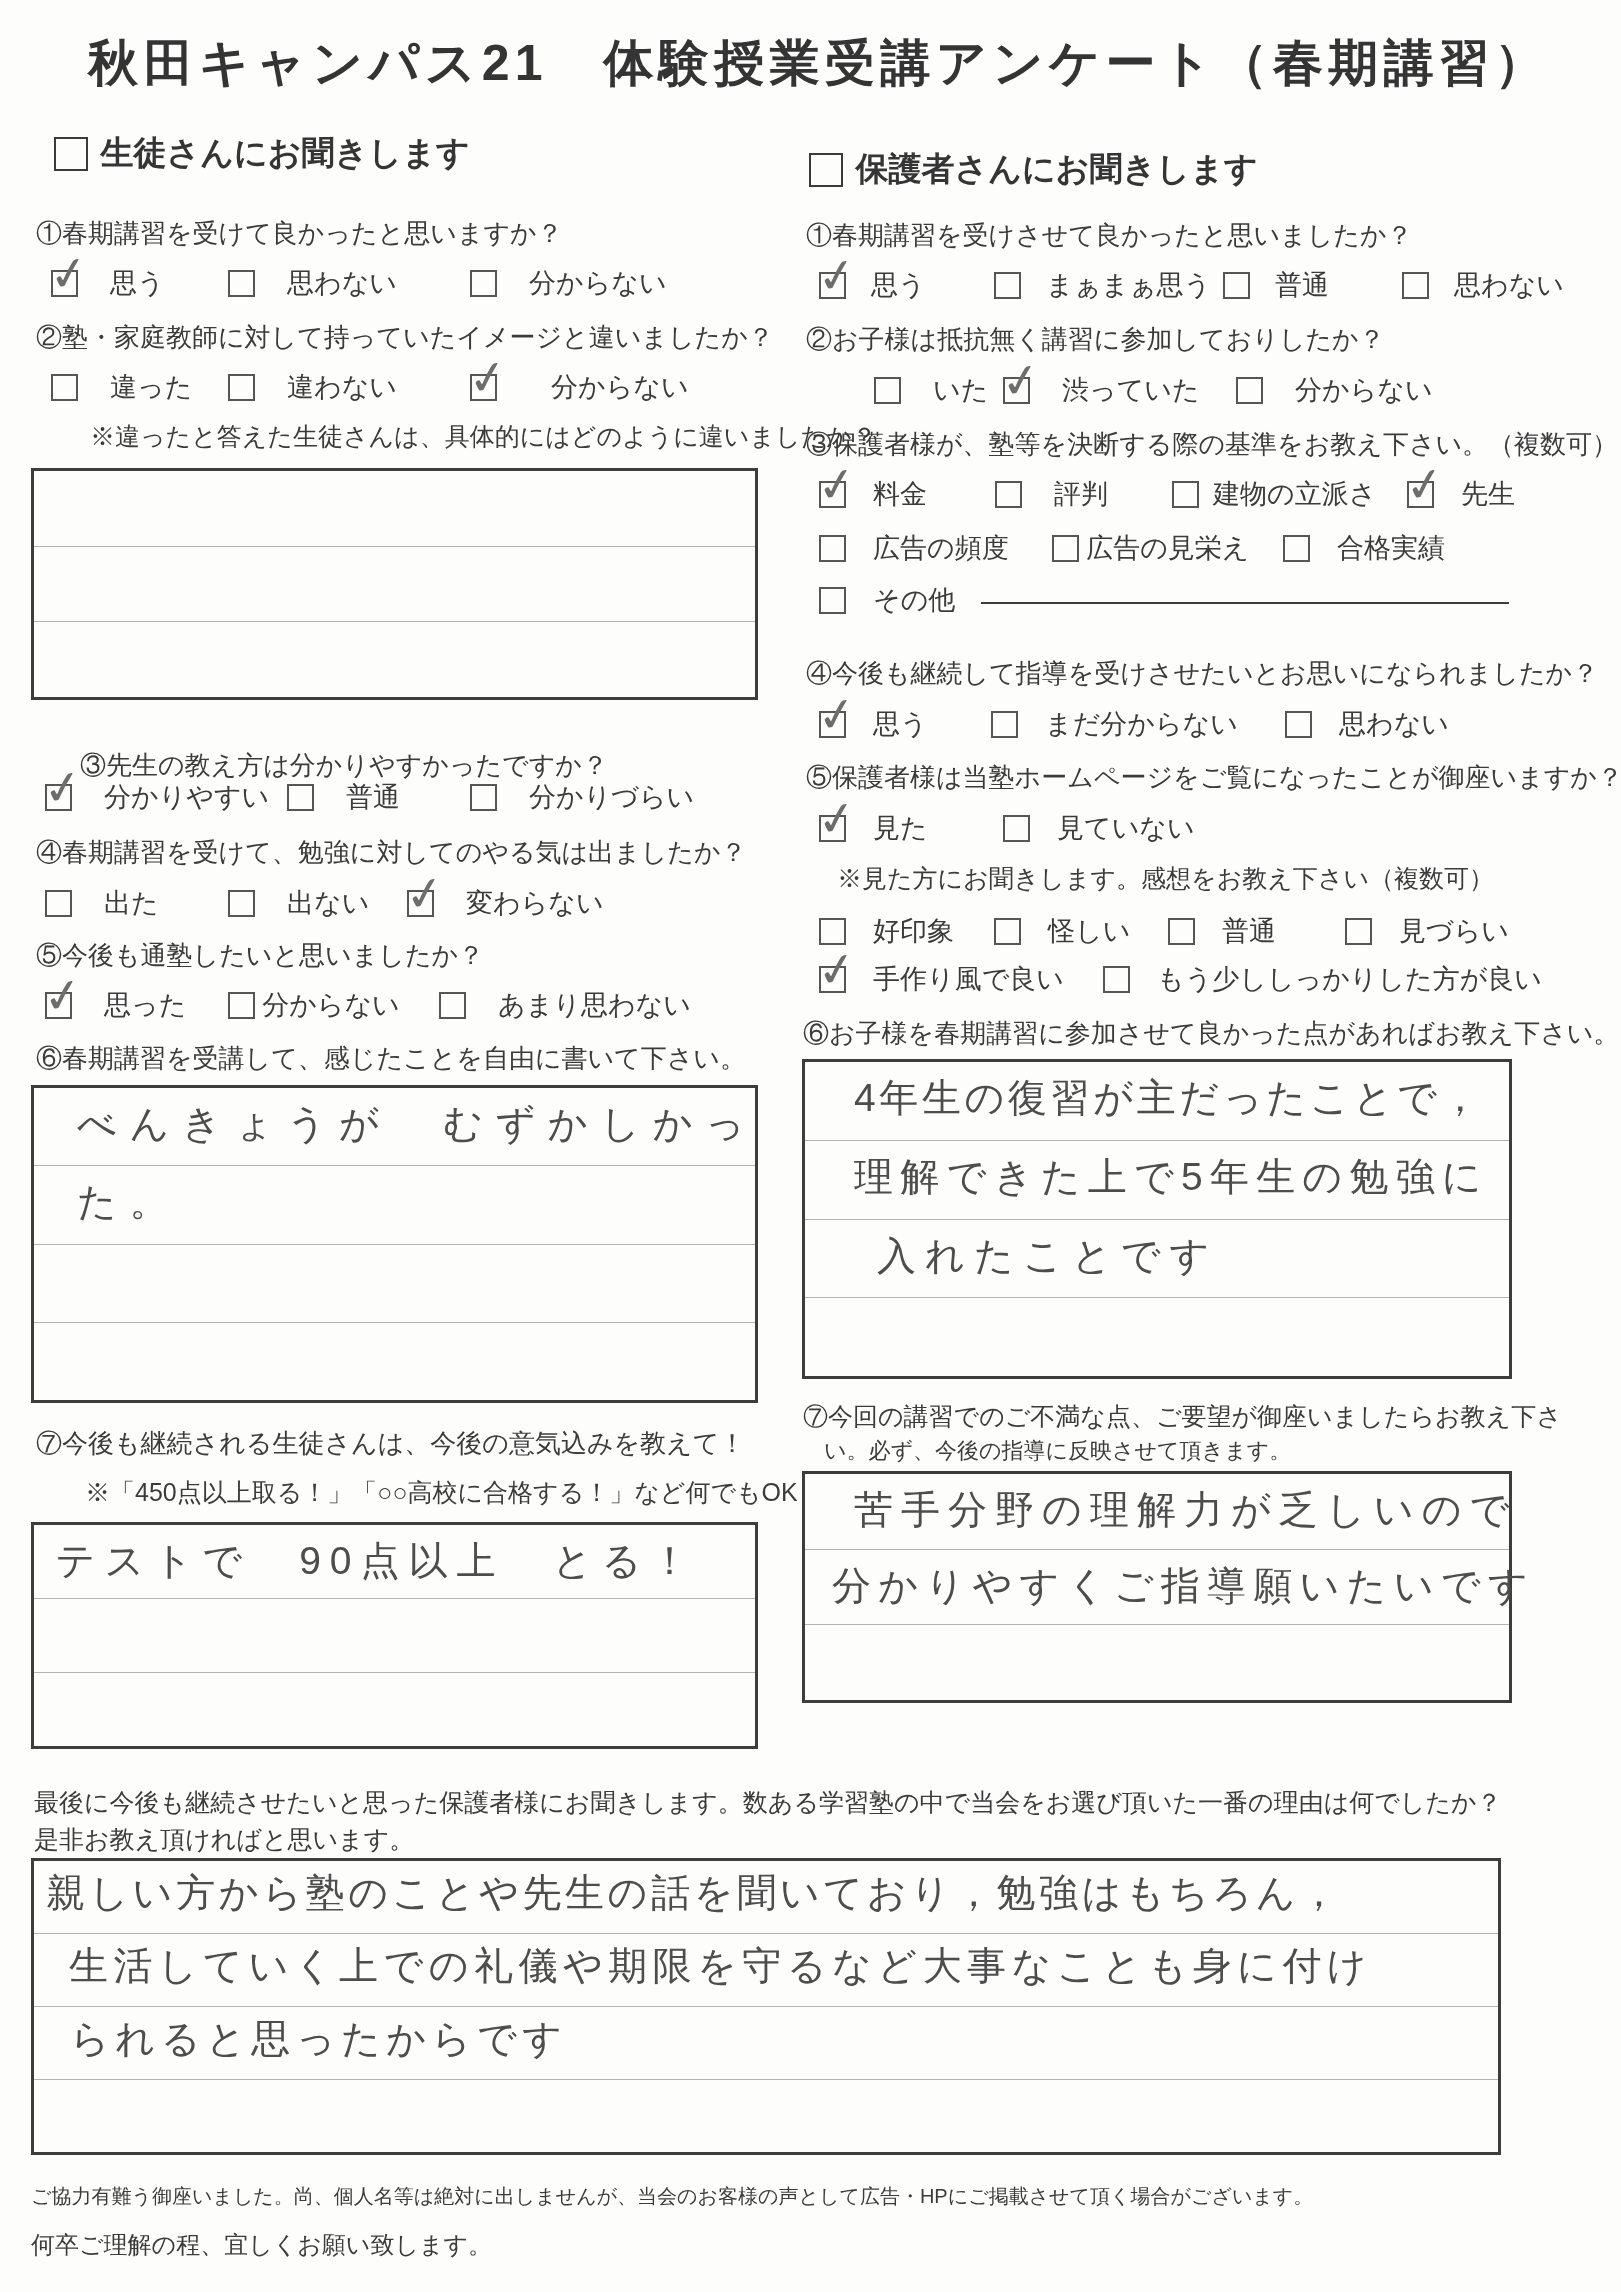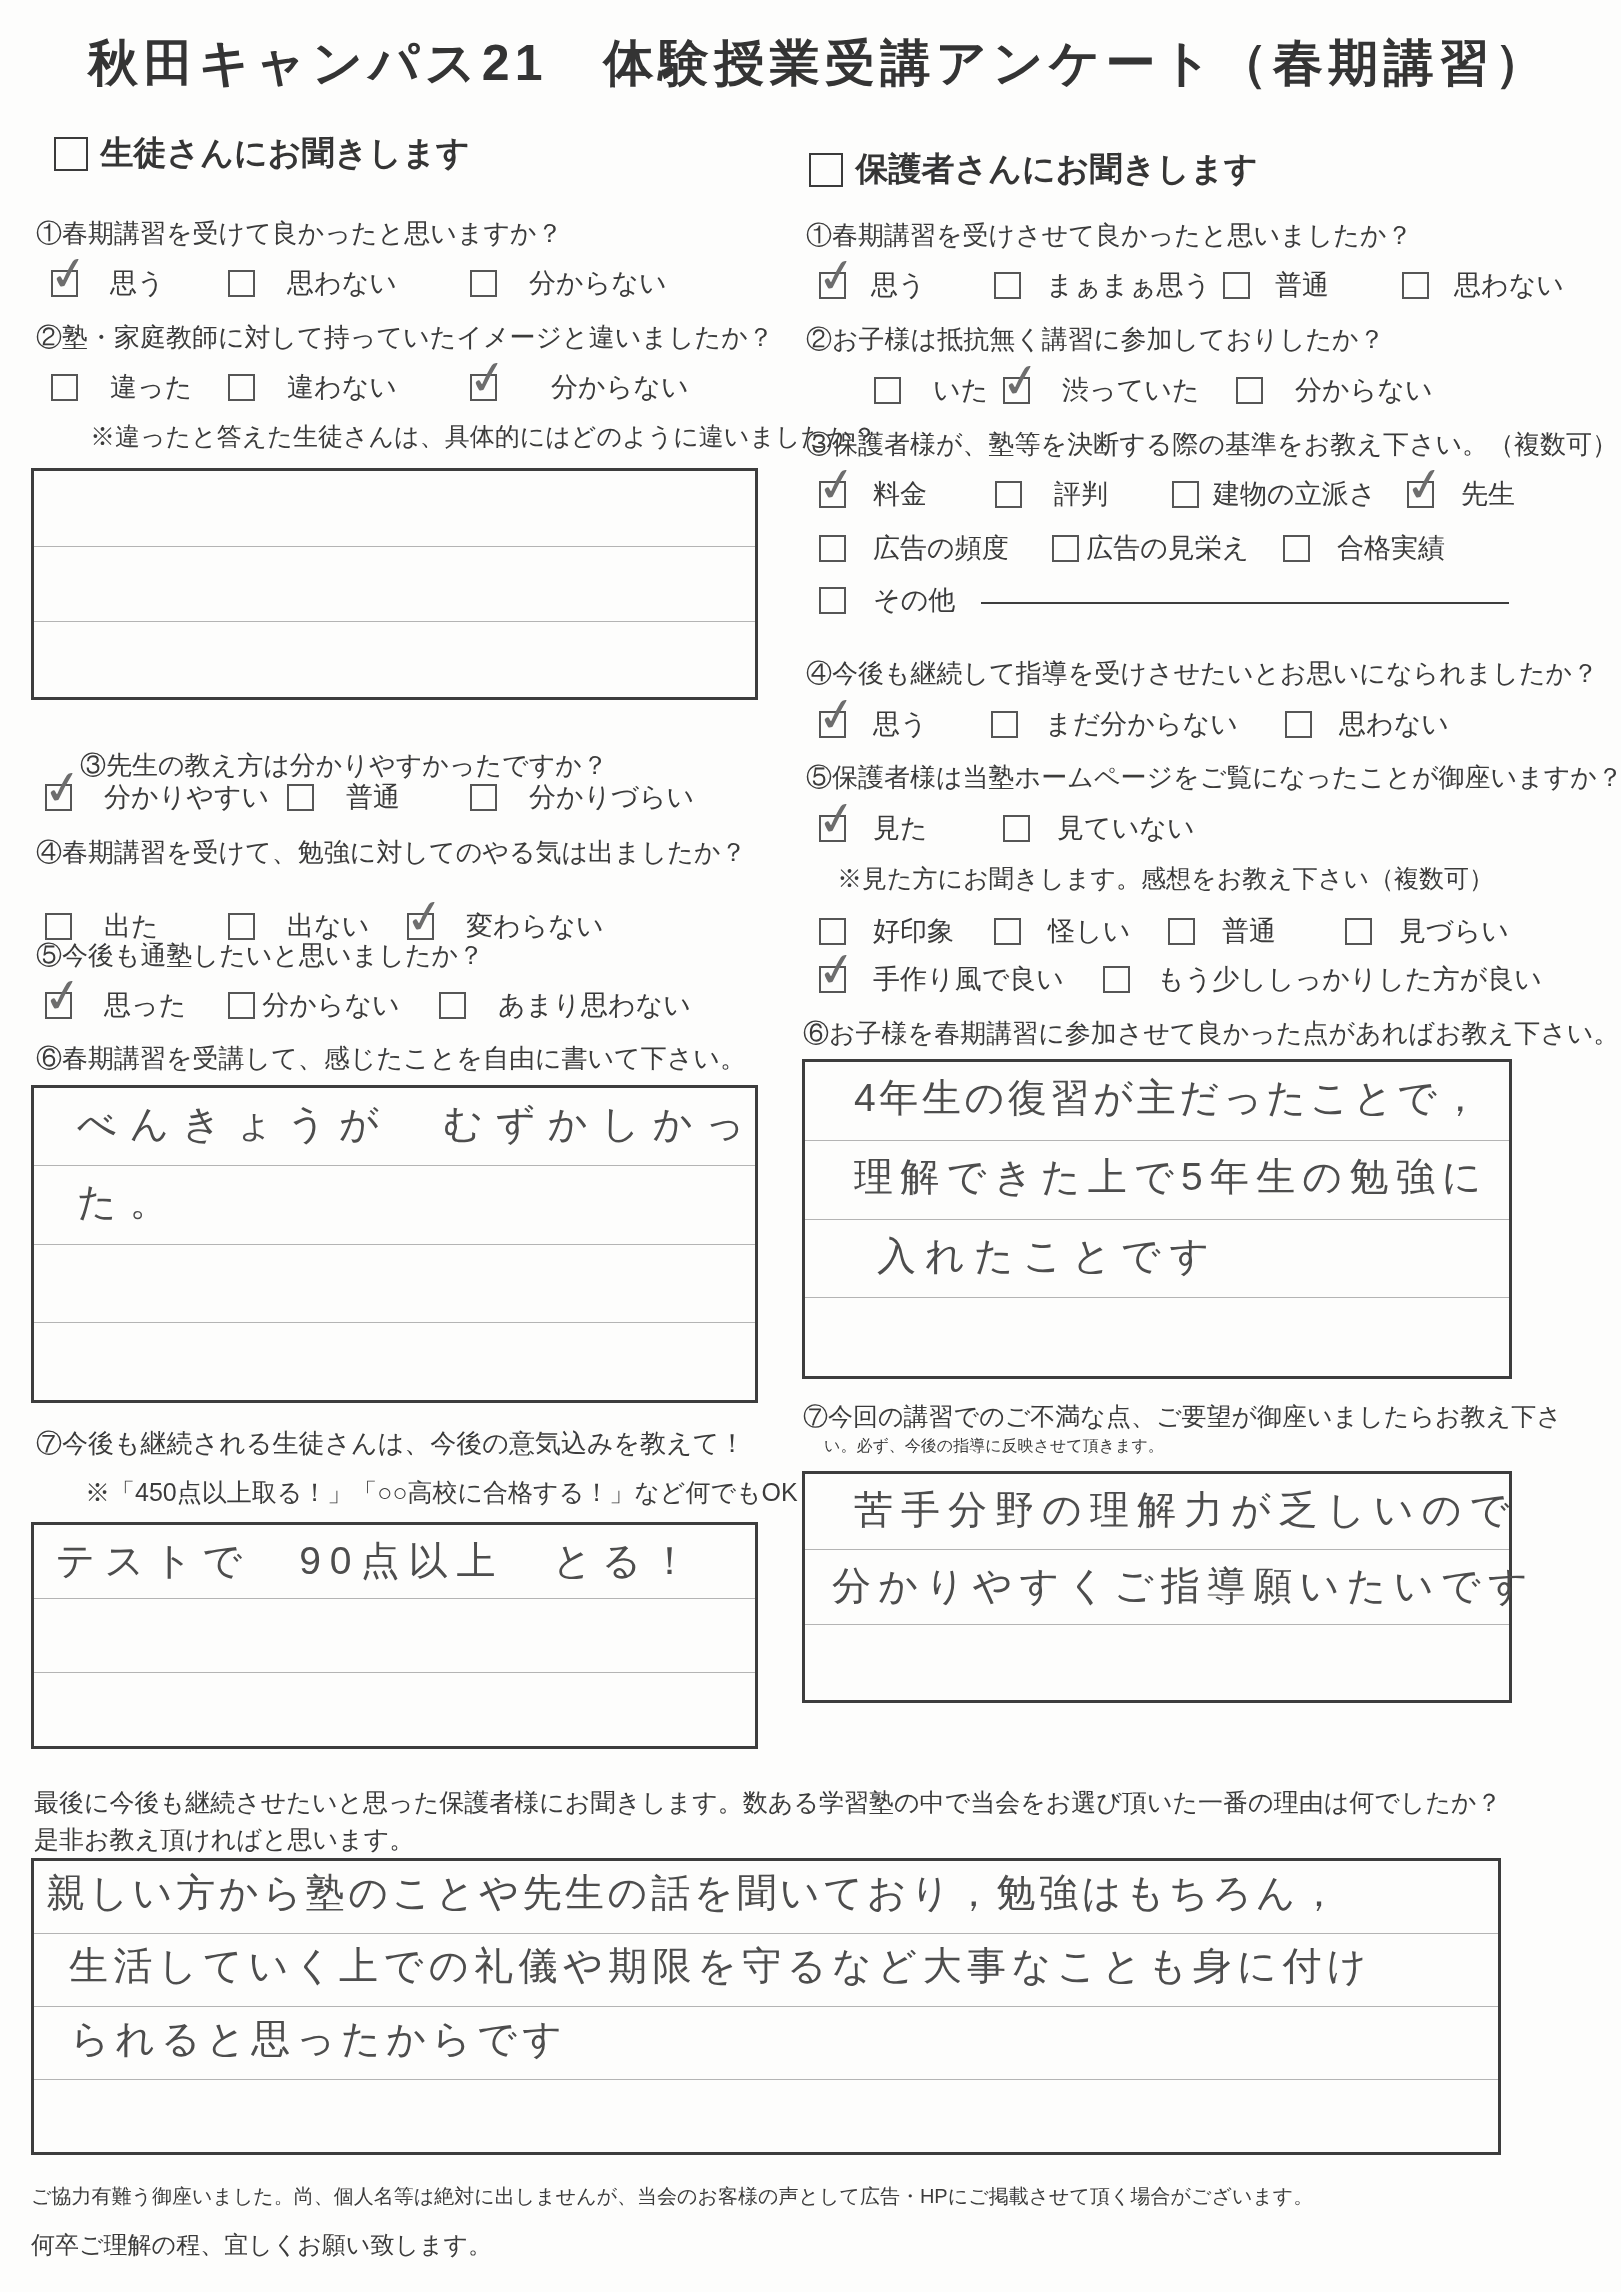--- a/index.html
+++ b/index.html
@@ -115,21 +115,21 @@
     </span>
     <span class="opt" style="left:470px;">
       <span class="cb">
           <span class="mark"></span>
         </span>
       <span class="lbl">分かりづらい</span>
     </span>
   </div>
 
   <div class="q" style="left:36px; top:835px;">④春期講習を受けて、勉強に対してのやる気は出ましたか？</div>
-  <div class="optrow" style="top:908px;text-align:center;">
+  <div class="optrow" style="top:885px;text-align:center;">
     <span class="opt" style="left:45px;">
       <span class="cb">
           <span class="mark"></span>
         </span>
       <span class="lbl">出た</span>
     </span>
     <span class="opt" style="left:228px;">
       <span class="cb">
           <span class="mark"></span>
         </span>
@@ -388,21 +388,21 @@
     <div class="brow">
       <div class="hand" style="left:49px; letter-spacing:7.2px;">理解できた上で5年生の勉強に</div>
     </div>
     <div class="brow">
       <div class="hand" style="left:72px; letter-spacing:9px;">入れたことです</div>
     </div>
     <div class="brow"></div>
   </div>
 
   <div class="q" style="left:803px; top:1400px; font-size:25px;">⑦今回の講習でのご不満な点、ご要望が御座いましたらお教え下さ</div>
-  <div class="q" style="left:824px; top:1436px; font-size:16px;">い。必ず、今後の指導に反映させて頂きます。</div>
+  <div class="q" style="left:824px; top:1436px; font-size:22px;">い。必ず、今後の指導に反映させて頂きます。</div>
   <div class="ansbox" style="left:802px; top:1471px; width:704px; height:226px;">
     <div class="brow">
       <div class="hand" style="left:49px; letter-spacing:8px;">苦手分野の理解力が乏しいので</div>
     </div>
     <div class="brow">
       <div class="hand" style="left:27px; letter-spacing:7.2px;">分かりやすくご指導願いたいです</div>
     </div>
     <div class="brow"></div>
   </div>
 

